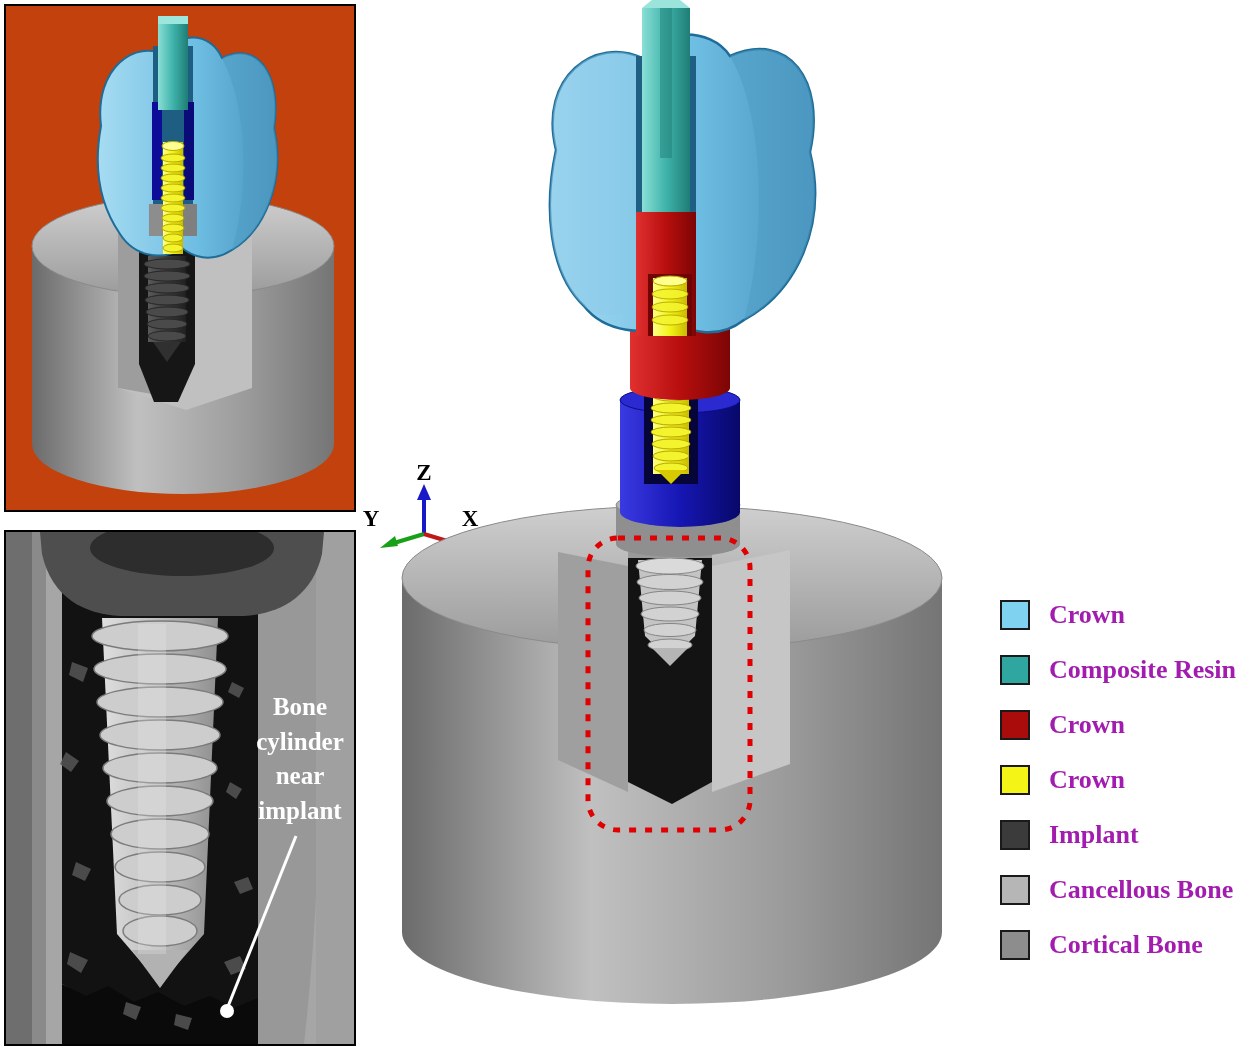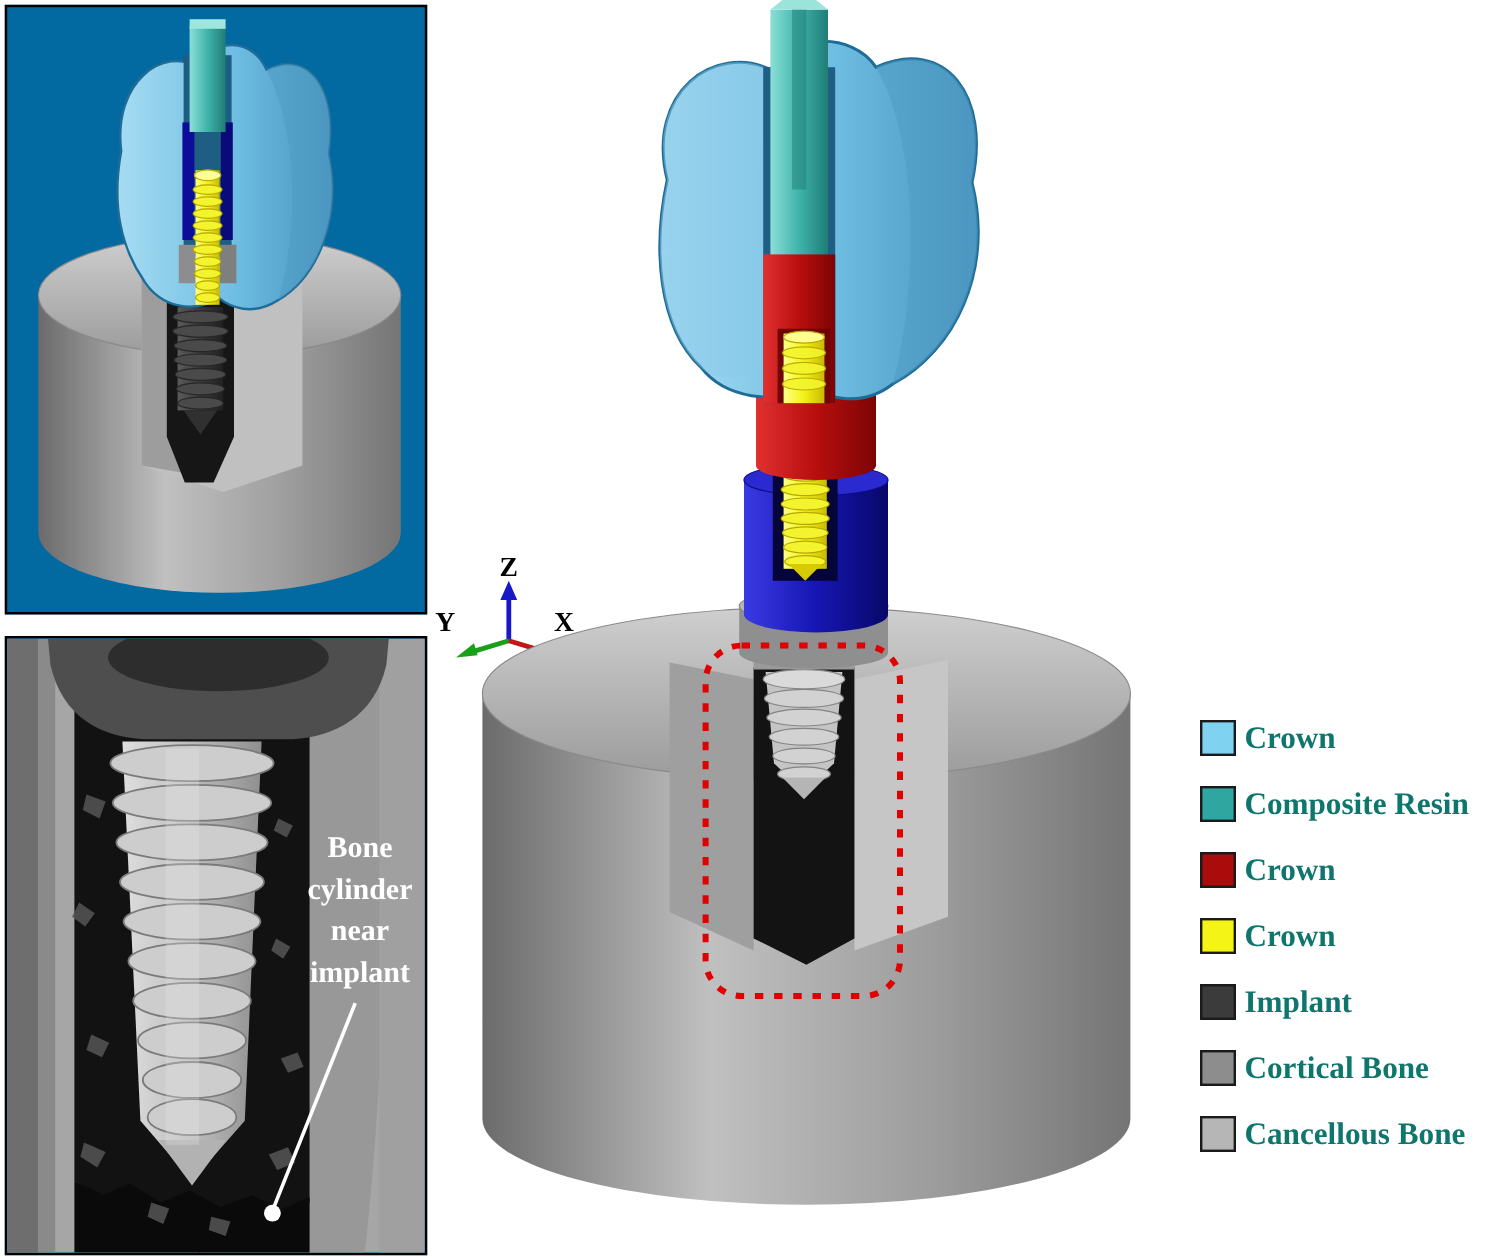--- a/index.html
+++ b/index.html
@@ -1,32 +1,32 @@
 <!DOCTYPE html>
 <html><head>
 <meta charset="utf-8">
 <style>
   * { margin:0; padding:0; box-sizing:border-box; }
   html,body { background:#fff; }
   body { width:1257px; height:1048px; font-family:"Liberation Serif", serif; }
   #stage { position:relative; width:1257px; height:1048px; background:#fff; overflow:hidden; }
-  .panel { position:absolute; border:2px solid #000; background:#0369a1; overflow:hidden; }
+  .panel { position:absolute; border:2px solid #000; background:#c2410c; overflow:hidden; }
   #panel-assembled { left:4px; top:4px; width:352px; height:508px; }
   #panel-zoom { left:4px; top:530px; width:352px; height:516px; }
   #exploded-wrap { position:absolute; left:390px; top:0; width:575px; height:1035px; }
   #axis-wrap { position:absolute; left:358px; top:456px; width:124px; height:96px; }
   .zoom-annotation {
     position:absolute; left:238px; top:158px; width:112px;
     color:#fff; font-weight:bold; font-size:25px; line-height:1.38;
     text-align:center; white-space:pre-line;
   }
   #legend { position:absolute; left:1000px; top:600px; display:flex; flex-direction:column; gap:25px; }
   .legend-item { display:flex; align-items:center; height:30px; }
   .legend-swatch { width:30px; height:30px; border:2px solid #1a1a1a; flex:0 0 30px; }
-  .legend-label { margin-left:7px; font-size:26px; font-weight:bold; color:#0f766e; white-space:nowrap; line-height:30px; }
+  .legend-label { margin-left:19px; font-size:26px; font-weight:bold; color:#a21caf; white-space:nowrap; line-height:30px; }
   svg { display:block; }
   svg text { font-family:"Liberation Serif", serif; }
 </style>
 </head>
 <body>
 
 <div id="stage">
 
   <svg width="0" height="0" style="position:absolute" aria-hidden="true">
     <defs>
@@ -299,22 +299,22 @@
     </div>
     <div class="legend-item">
       <span class="legend-swatch" style="background-color: rgb(244, 244, 22);"></span>
       <span class="legend-label">Crown</span>
     </div>
     <div class="legend-item">
       <span class="legend-swatch" style="background-color: rgb(59, 59, 59);"></span>
       <span class="legend-label">Implant</span>
     </div>
     <div class="legend-item">
+      <span class="legend-swatch" style="background-color: rgb(182, 182, 182);"></span>
+      <span class="legend-label">Cancellous Bone</span>
+    </div>
+    <div class="legend-item">
       <span class="legend-swatch" style="background-color: rgb(141, 141, 141);"></span>
       <span class="legend-label">Cortical Bone</span>
     </div>
-    <div class="legend-item">
-      <span class="legend-swatch" style="background-color: rgb(182, 182, 182);"></span>
-      <span class="legend-label">Cancellous Bone</span>
-    </div>
   </div>
 
 </div>
 
 </body></html>

